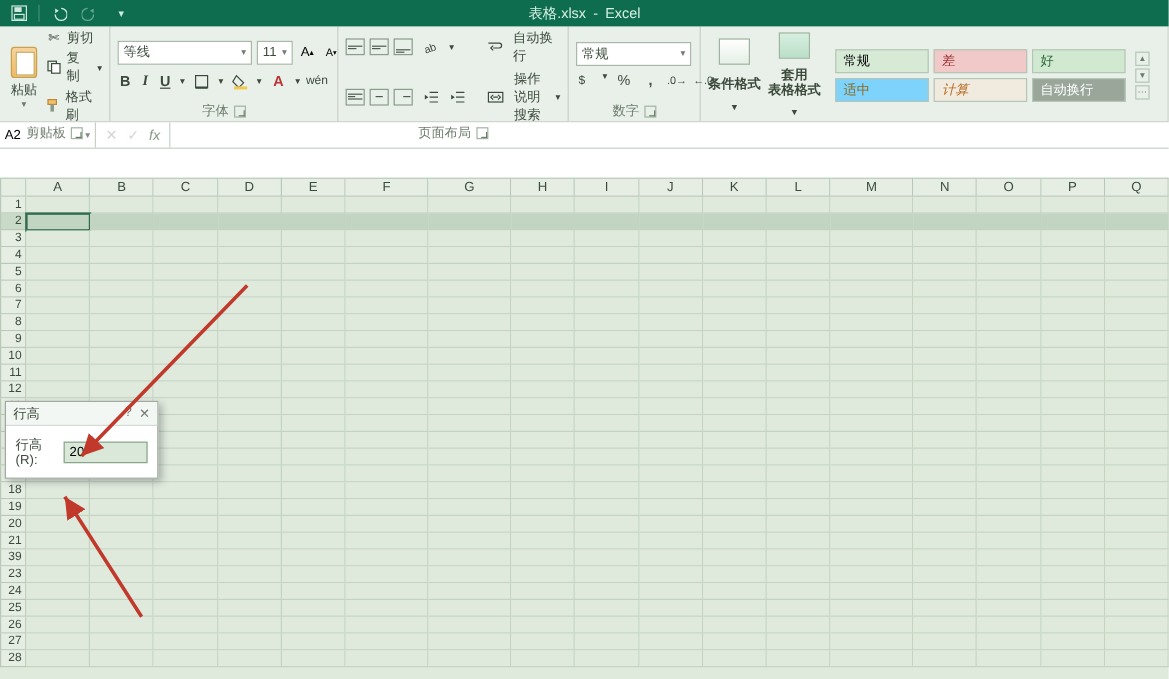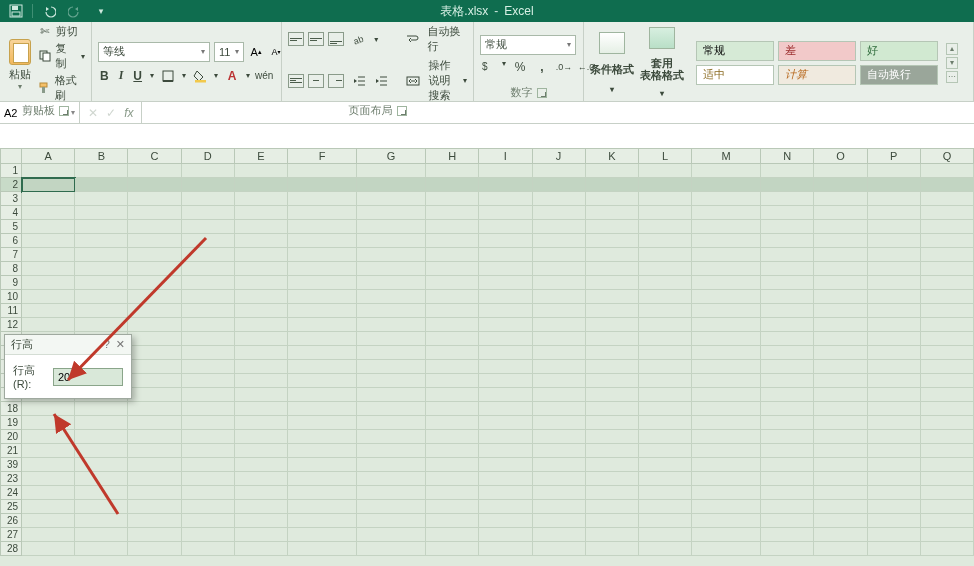--- a/index.html
+++ b/index.html
@@ -206,20 +206,24 @@
                 <rect x="2" y="11" width="11" height="2.5" fill="#f2c94c"></rect>
               </svg>
           </span>
             <span style="font-size:8px;">▾</span>
           <span class="btn-ico">
             <span style="font-weight:bold;color:#b33;">A</span>
           </span>
             <span style="font-size:8px;">▾</span>
           <span class="btn-ico" style="font-size:10px;">wén<br></span>
         </div>
+      </div>
+      <div class="group-label">
+        <span>字体</span>
+        <span class="launcher"></span>
       </div>
     </div>
 
     <div class="group align-group">
       <div class="group-body" style="flex-direction:column; align-items:flex-start; justify-content:center; gap:4px;">
         <div class="align-row">
           <div class="align-glyphs">
             <span class="al-cell">
                 <span></span>
                 <span style="width:60%"></span>
@@ -335,21 +339,21 @@
         <div class="style-big">
           <div class="ic" style="background:linear-gradient(#d7efe0,#b9dfc7);"></div>
           <span style="white-space:pre-line;text-align:center;line-height:1.1;">套用
 表格格式</span>
           <span style="font-size:8px;">▾</span>
         </div>
         <div class="style-grid">
           <div class="style-cell" style="background:#d6ead6;">常规</div>
           <div class="style-cell" style="background:#f2c9c9;color:#9c2f2f;">差</div>
           <div class="style-cell" style="background:#d1e9d1;color:#2f6b3b;">好</div>
-          <div class="style-cell" style="background:#ffffff;color:#8a6a20;">适中</div>
+          <div class="style-cell" style="background:#7dd3fc;color:#8a6a20;">适中</div>
           <div class="style-cell" style="background:#f0eadf;color:#b86a20;font-style:italic;">计算</div>
           <div class="style-cell" style="background:#9aa69a;color:#fff;">自动换行</div>
         </div>
         <div style="display:flex;flex-direction:column;gap:2px;margin-left:2px;">
           <span style="font-size:8px;color:#6d7d6d;border:1px solid #b5c6b5;width:12px;height:12px;display:flex;align-items:center;justify-content:center;">▴</span>
           <span style="font-size:8px;color:#6d7d6d;border:1px solid #b5c6b5;width:12px;height:12px;display:flex;align-items:center;justify-content:center;">▾</span>
           <span style="font-size:8px;color:#6d7d6d;border:1px solid #b5c6b5;width:12px;height:12px;display:flex;align-items:center;justify-content:center;">⋯</span>
         </div>
       </div>
     </div>

